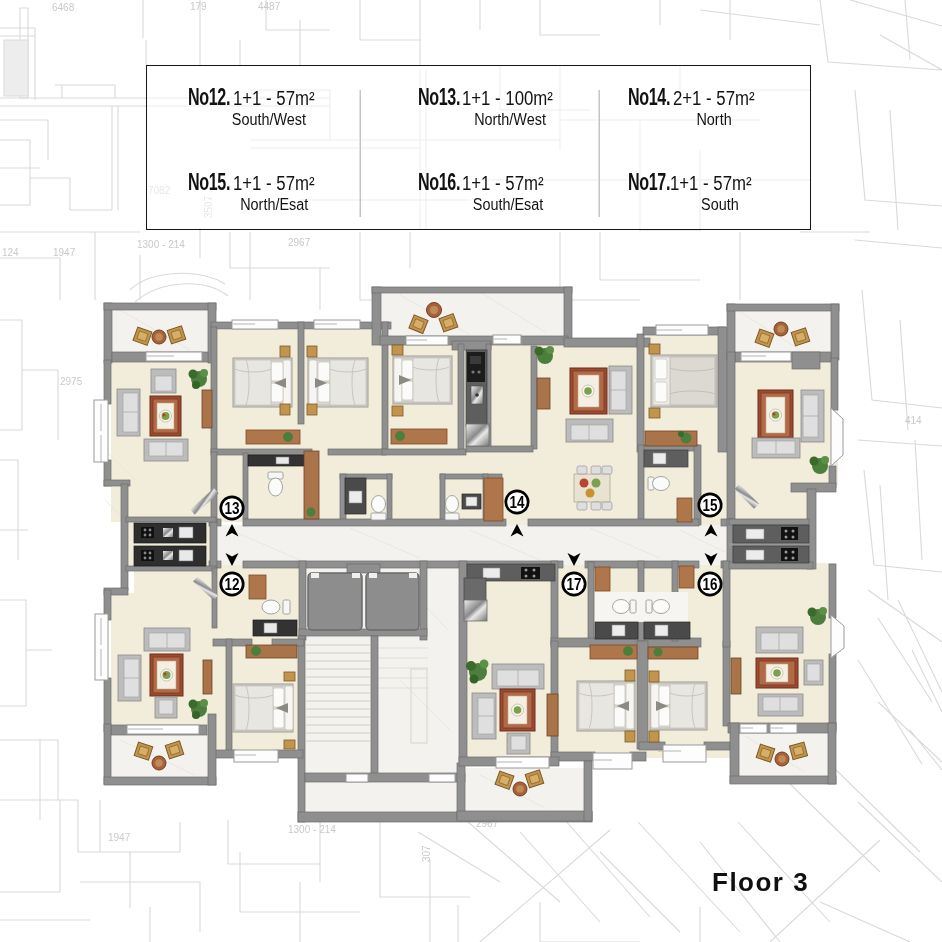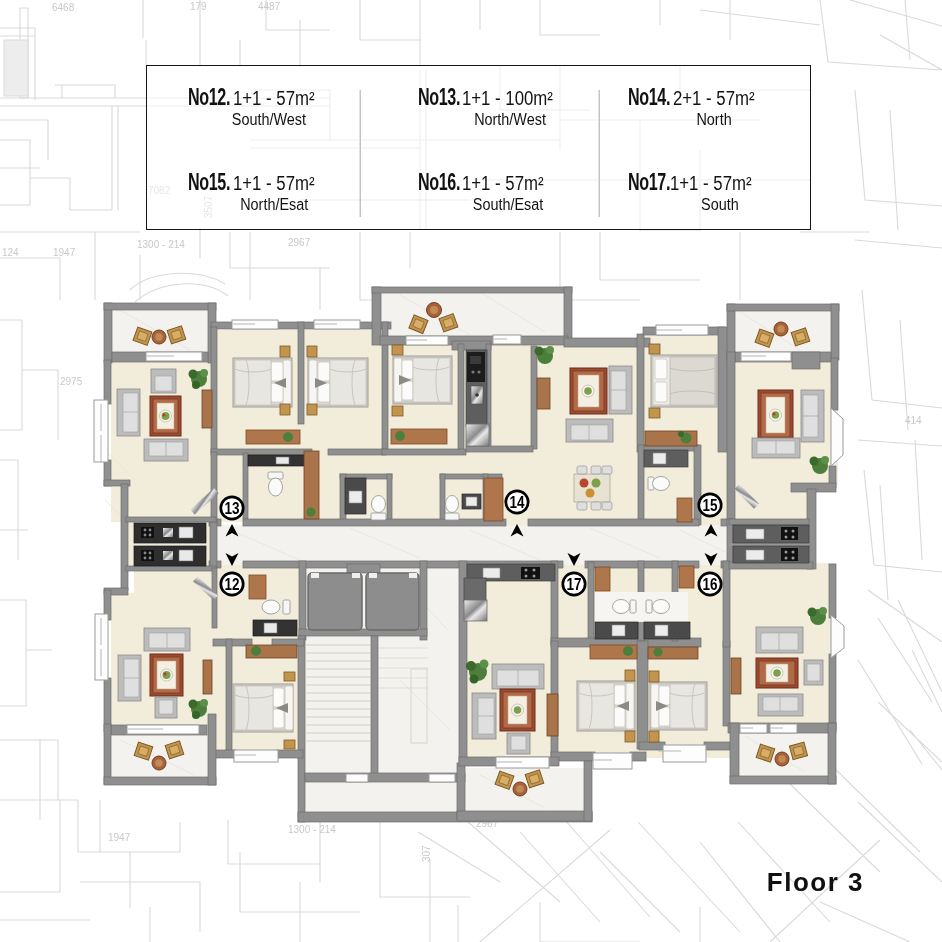--- a/index.html
+++ b/index.html
@@ -4,21 +4,21 @@
 <style>
   html,body{margin:0;padding:0;background:#ffffff;}
   #page{position:relative;width:942px;height:942px;overflow:hidden;background:#ffffff;
         font-family:"Liberation Sans",sans-serif;padding-left:16px;}
   #plan{position:absolute;left:0;top:0;}
   .tx{position:absolute;color:#121212;white-space:nowrap;line-height:1;transform-origin:left top;}
   .no{font-weight:bold;font-size:23px;transform:scaleX(0.70);letter-spacing:-0.5px;}
   .rg{font-size:19.5px;transform:scaleX(0.86);}
   .sb{font-size:16px;transform:scaleX(0.90);}
   .vdiv{position:absolute;width:1px;background:#c4c4c4;border-left:1px solid #e2e2e2;}
-  #floor3{position:absolute;left:712px;top:869px;width:152px;text-align:right;
+  #floor3{position:absolute;left:712px;top:869px;width:152px;text-align:left;
           font-size:26px;font-weight:bold;color:#101010;letter-spacing:1.5px;line-height:1;}
 </style>
 </head>
 <body>
 <div id="page">
 
 <svg id="plan" width="942" height="942" viewBox="0 0 942 942">
 <g id="bg" stroke="#d9d9d9" stroke-width="1.1" fill="none">
   <g>
   <path d="M143 0 L143 38 M200 0 L200 66 M200 228 L200 258 M266 0 L266 30 L330 30"></path>

